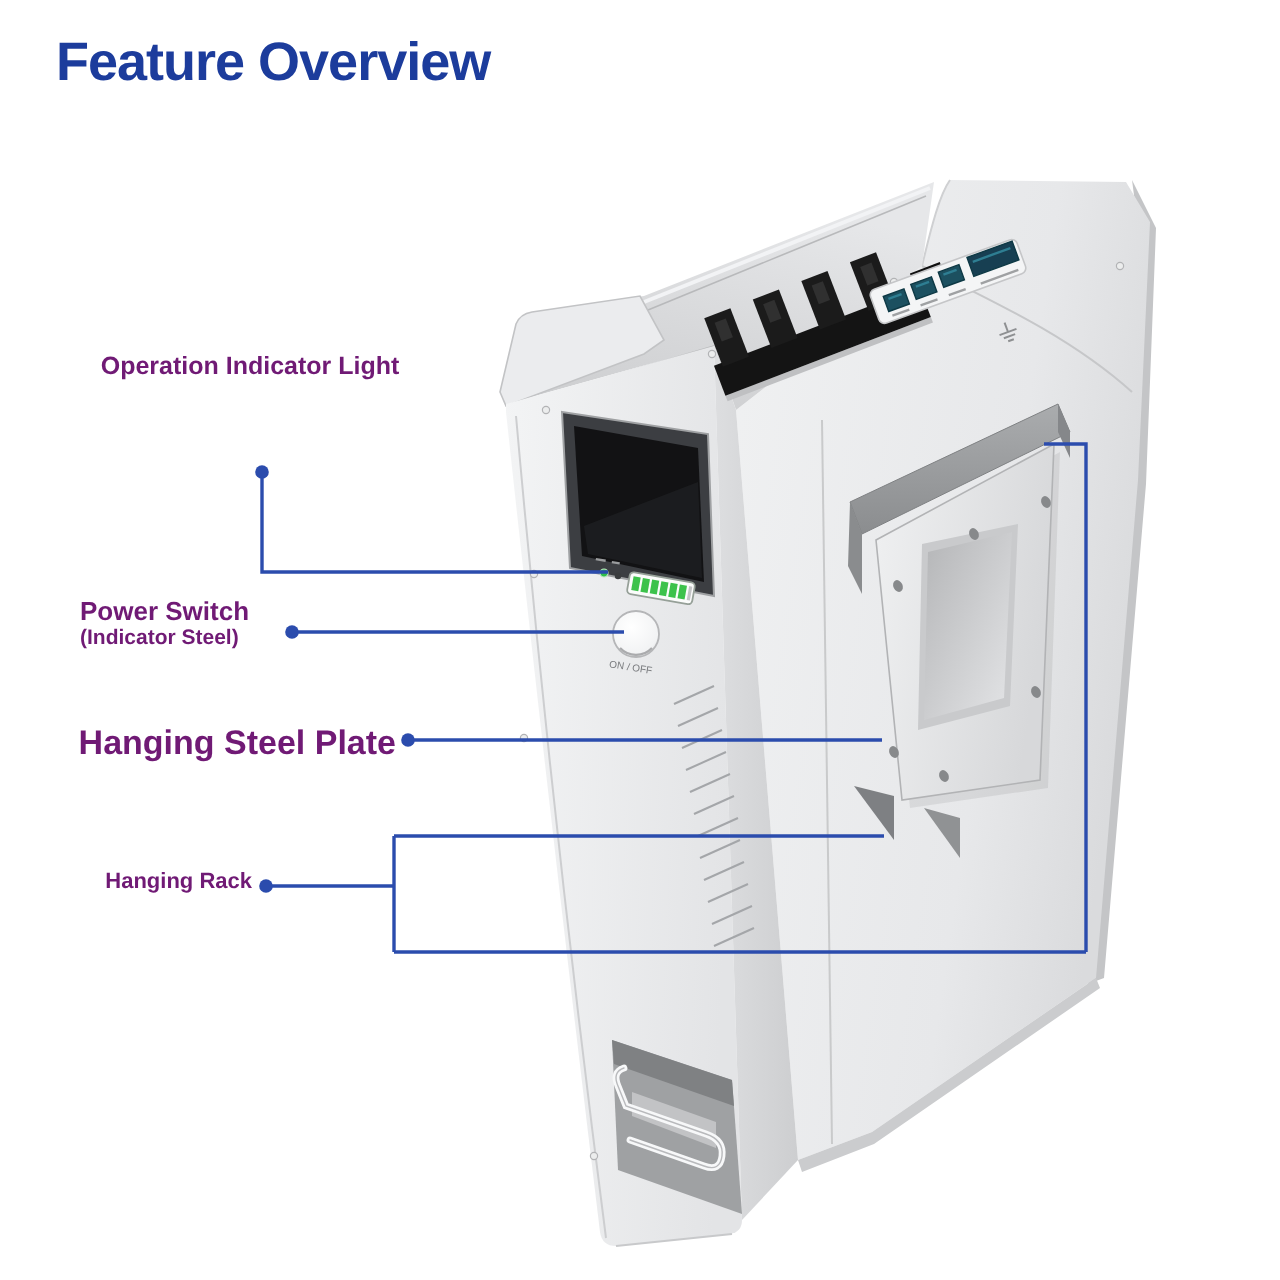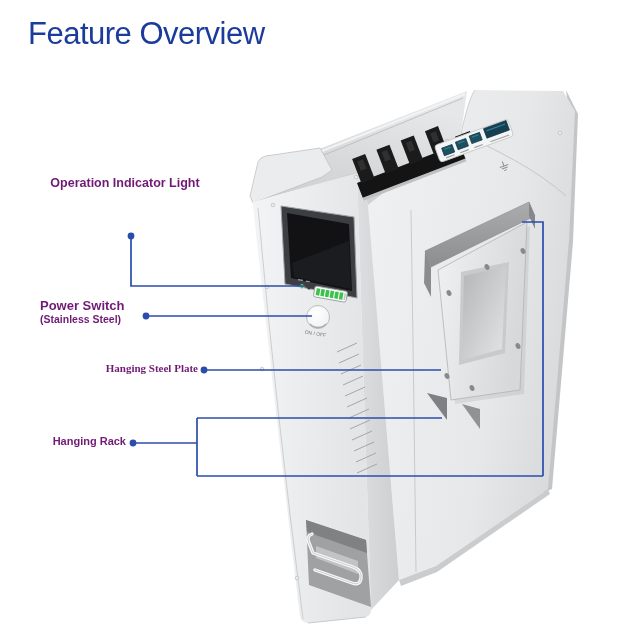--- a/index.html
+++ b/index.html
@@ -2,43 +2,43 @@
 <html><head>
 <meta charset="utf-8">
 <style>
   html,body{margin:0;padding:0;}
   body{
     width:640px;height:640px;background:#ffffff;position:relative;
     overflow:hidden;font-family:"Liberation Sans",sans-serif;
   }
   .page-title{
     position:absolute;left:28px;top:16px;
-    font-size:31px;font-weight:normal;color:#1c3c9c;letter-spacing:-0.5px;
+    font-size:27px;font-weight:bold;color:#1c3c9c;letter-spacing:-0.5px;
   }
   .lbl{position:absolute;color:#701a75;font-weight:bold;}
   .lbl-ind{left:36px;top:176px;width:178px;font-size:12.5px;line-height:15.5px;text-align:center;}
   .lbl-ind span{display:block;}
   .lbl-ps{left:40px;top:298px;width:124px;font-size:13px;line-height:15px;}
   .lbl-ps .sub{display:block;font-size:10.5px;line-height:12px;}
-  .lbl-hsp{left:38px;top:362px;width:160px;text-align:right;font-size:11px;font-family:Liberation Serif, serif;}
+  .lbl-hsp{left:38px;top:362px;width:160px;text-align:right;font-size:17px;}
   .lbl-hr{left:14px;top:435px;width:112px;text-align:right;font-size:11px;}
   svg{position:absolute;left:0;top:0;}
 </style>
 </head>
 <body>
 
 <div class="page-title">Feature Overview</div>
 
 <div class="lbl lbl-ind">
   <span>Operation Indicator Light</span>
 </div>
 
 <div class="lbl lbl-ps">
   <span>Power Switch</span>
-  <span class="sub">(Stainless Steel)</span>
+  <span class="sub">(Indicator Steel)</span>
 </div>
 
 <div class="lbl lbl-hsp">Hanging Steel Plate</div>
 
 <div class="lbl lbl-hr">Hanging Rack</div>
 
 <svg width="640" height="640" viewBox="0 0 640 640">
   <defs>
     <linearGradient id="gFront" x1="0" y1="0" x2="1" y2="0.15">
       <stop offset="0" stop-color="#f3f4f5"></stop>

